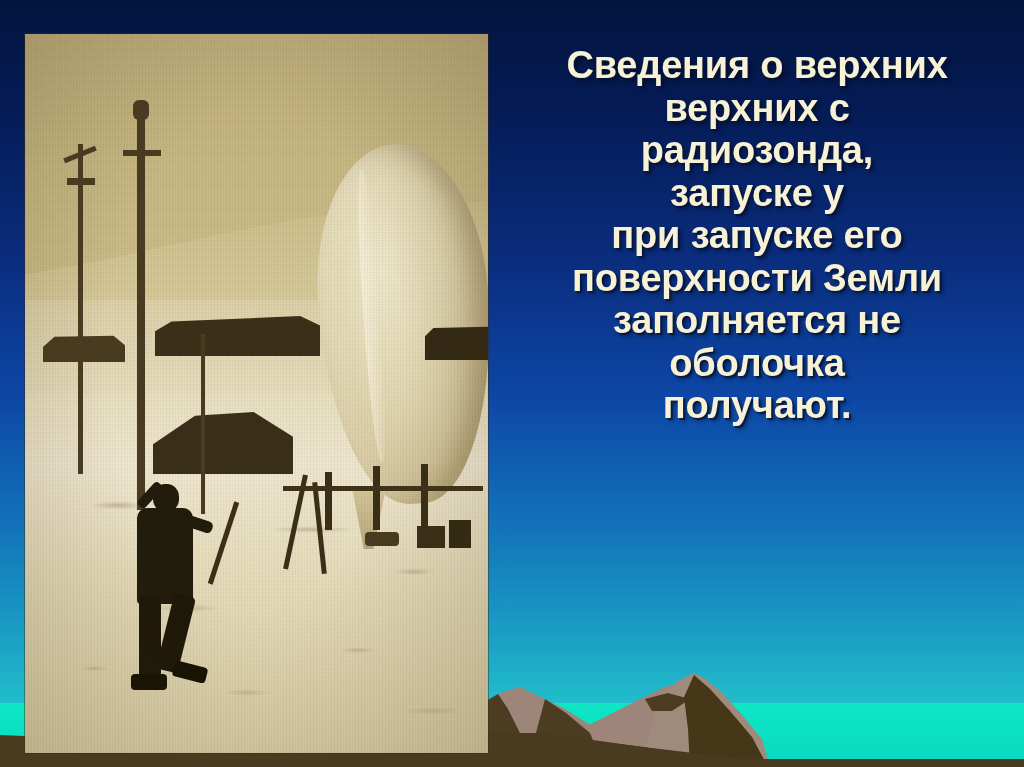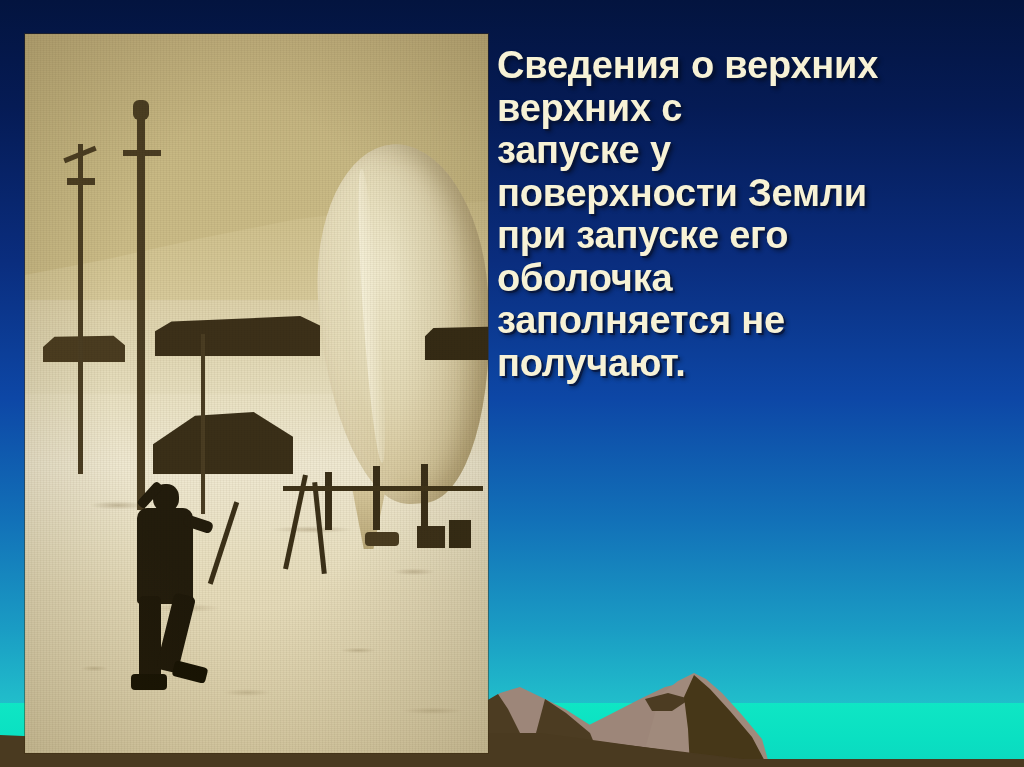--- a/index.html
+++ b/index.html
@@ -99,21 +99,21 @@
 
   
   .bldg{position:absolute;z-index:11;}
 
   
   .person{position:absolute;z-index:14;}
 
   
   .textblock{
     position:absolute;left:497px;top:44px;width:520px;
-    text-align:left;
+    text-align:center;
     color:#f7f2d6;
     font-weight:bold;
     font-size:38px;
     line-height:1.12;
     letter-spacing:-.2px;
     text-shadow:2px 2px 0 rgba(8,20,55,.75), 3px 3px 4px rgba(0,0,0,.45);
     z-index:40;
   }
   .textblock .ln{display:block;white-space:nowrap;}
 </style>
@@ -194,21 +194,22 @@
       <div style="position:absolute;left:48px;top:180px;width:34px;height:16px;background:#161203;border-radius:4px;transform:rotate(14deg);"></div>
     </div>
 
     <div class="grain"></div>
     <div class="vig"></div>
   </div>
 
   <div class="textblock">
     <span class="ln">Сведения о верхних</span>
     <span class="ln">верхних с</span>
+    <span class="ln">радиозонда,</span>
     <span class="ln">запуске у</span>
+    <span class="ln">при запуске его</span>
     <span class="ln">поверхности Земли</span>
-    <span class="ln">при запуске его</span>
+    <span class="ln">заполняется не</span>
     <span class="ln">оболочка</span>
-    <span class="ln">заполняется не</span>
     <span class="ln">получают.</span>
   </div>
 
 </div>
 
 </body></html>

